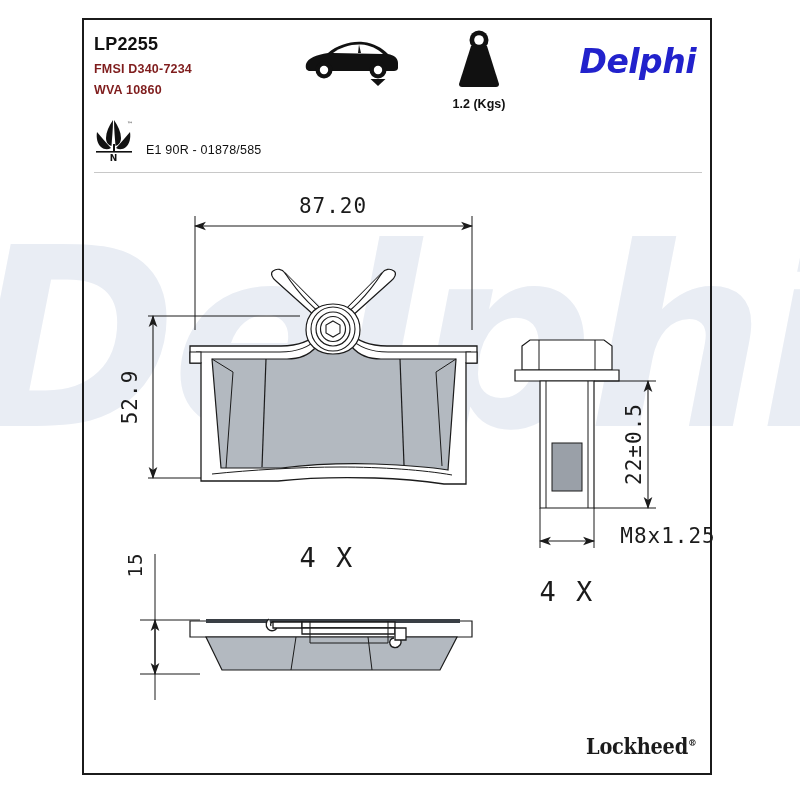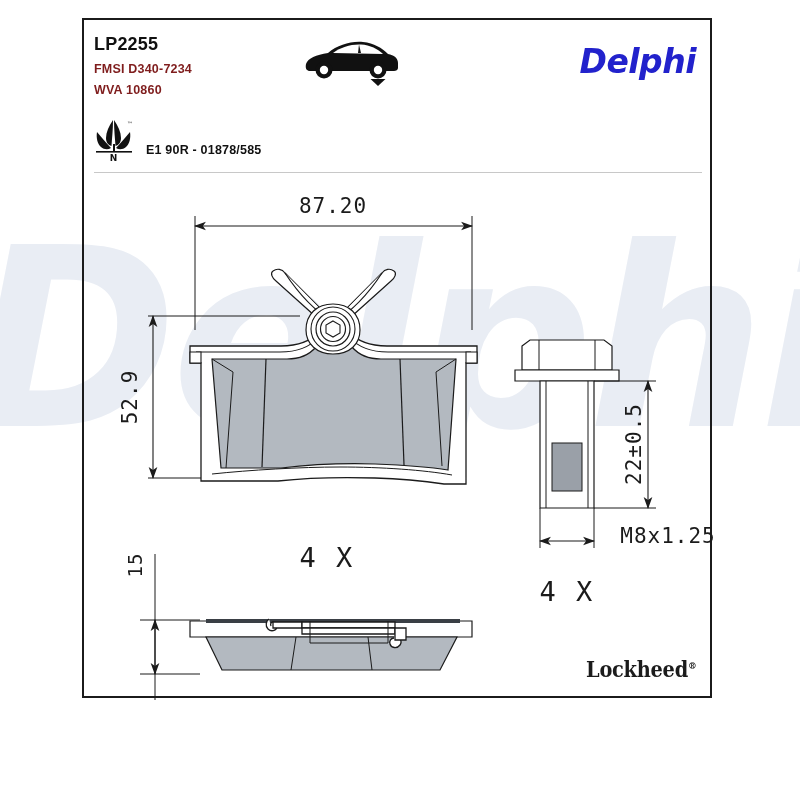--- a/index.html
+++ b/index.html
@@ -29,21 +29,21 @@
     letter-spacing:-6px;
     color:#e9edf4;
     white-space:nowrap;
     line-height:1;
   }
 
   
   #frame{
     position:absolute;
     left:82px; top:18px;
-    width:630px; height:680px;
+    width:630px; height:757px;
     border:2px solid #1b1b1b;
     background:transparent;
     box-sizing:border-box;
     z-index:1;
   }
 
   
   .hdr-codes{
     position:absolute;
     left:10px; top:14px;
@@ -76,21 +76,21 @@
     letter-spacing:-0.5px;
     color:#2222cc;
   }
 
   .eco-row{
     position:absolute;left:8px;top:96px;z-index:3;
     display:flex;align-items:flex-end;
   }
   .eco-logo{width:44px;height:46px;position:relative;}
   .eco-code{
-    font-size:12.5px;font-weight:bold;color:#111;
+    font-size:12.5px;font-weight:normal;color:#111;
     margin-left:10px;margin-bottom:5px;letter-spacing:.2px;
   }
 
   .hdr-rule{
     position:absolute;left:10px;top:152px;width:608px;height:1px;
     background:#c8c8c8;z-index:3;
   }
 
   
   #draw{
@@ -131,20 +131,28 @@
       <path d="M31 19 C39 13 49 10 59 10.5 C68 11 76 15 81 20 Z" fill="#fff"></path>
       <path d="M57 10.5 L59 19 L56 19 Z" fill="#111"></path>
       <circle cx="22" cy="36" r="8.5" fill="#111"></circle>
       <circle cx="22" cy="36" r="4.2" fill="#fff"></circle>
       <circle cx="76" cy="36" r="8.5" fill="#111"></circle>
       <circle cx="76" cy="36" r="4.2" fill="#fff"></circle>
       <path d="M68.5 45 L83.5 45 L76 52 Z" fill="#111"></path>
     </svg>
   </div>
 
+  <div class="icon-weight">
+    <svg width="64" height="64" viewBox="0 0 64 64">
+      <circle cx="32" cy="12" r="9.5" fill="#111"></circle>
+      <circle cx="32" cy="12" r="4.8" fill="#fff"></circle>
+      <path d="M24 18 L40 18 L52 56 C52 58 51 59 49 59 L15 59 C13 59 12 58 12 56 Z" fill="#111"></path>
+    </svg>
+    <div class="weight-label">1.2 (Kgs)</div>
+  </div>
 
   <div class="brand-delphi" style="color: rgb(34, 34, 204);">Delphi</div>
 
   <div class="eco-row">
     <div class="eco-logo">
       <svg width="44" height="46" viewBox="0 0 44 46">
         <path d="M21 4 C17 10 14 16 14 22 C14 26 16 29 19.5 30 C20 22 21 14 21 4 Z" fill="#111"></path>
         <path d="M22 4 C26 10 29 16 29 22 C29 26 27 29 23.5 30 C23 22 22 14 22 4 Z" fill="#111"></path>
         <path d="M5 16 C4 22 5.5 28 9 31 C12 33.6 16 33.8 19 32 C14 27 9.5 21 5 16 Z" fill="#111"></path>
         <path d="M38 16 C39 22 37.5 28 34 31 C31 33.6 27 33.8 24 32 C29 27 33.5 21 38 16 Z" fill="#111"></path>

